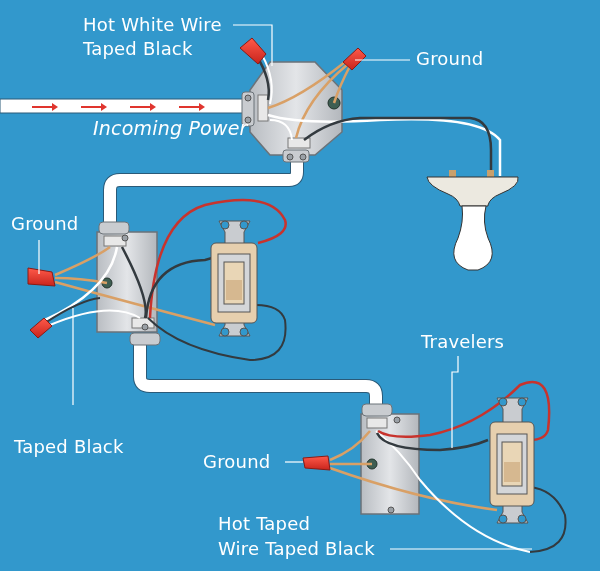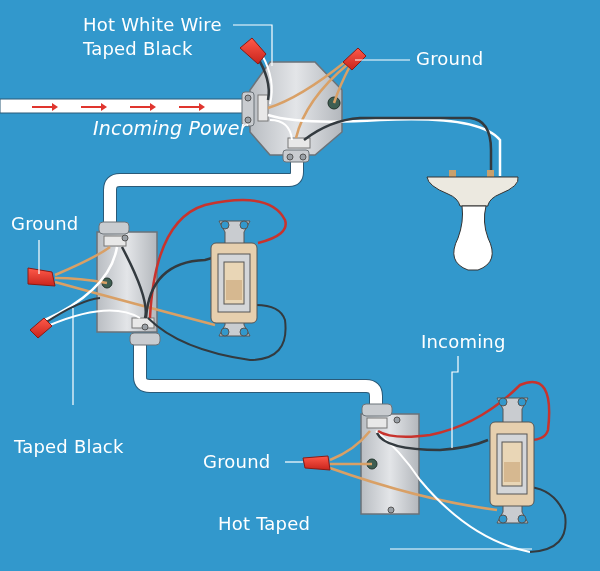--- a/index.html
+++ b/index.html
@@ -181,16 +181,17 @@
     <path d="M 390 549 L 532 549"></path>
   </g>
 </svg>
 
 <div class="lbl" style="left:83px; top:13px;">Hot White Wire</div>
 <div class="lbl" style="left:83px; top:37px;">Taped Black</div>
 <div class="lbl" style="left:416px; top:47px;">Ground</div>
 <div class="lbl italic" style="left:45px; top:116px;margin-left:48px;">Incoming Power</div>
 <div class="lbl" style="left:11px; top:212px;">Ground</div>
 <div class="lbl" style="left:14px; top:435px;">Taped Black</div>
-<div class="lbl" style="left:421px; top:330px;">Incoming</div>
+<div class="lbl" style="left:421px; top:330px;">Travelers</div>
 <div class="lbl" style="left:203px; top:450px;">Ground</div>
 <div class="lbl" style="left:218px; top:512px;">Hot Taped</div>
+<div class="lbl" style="left:218px; top:537px;">Wire Taped Black</div>
 </div>
 
 </body></html>

